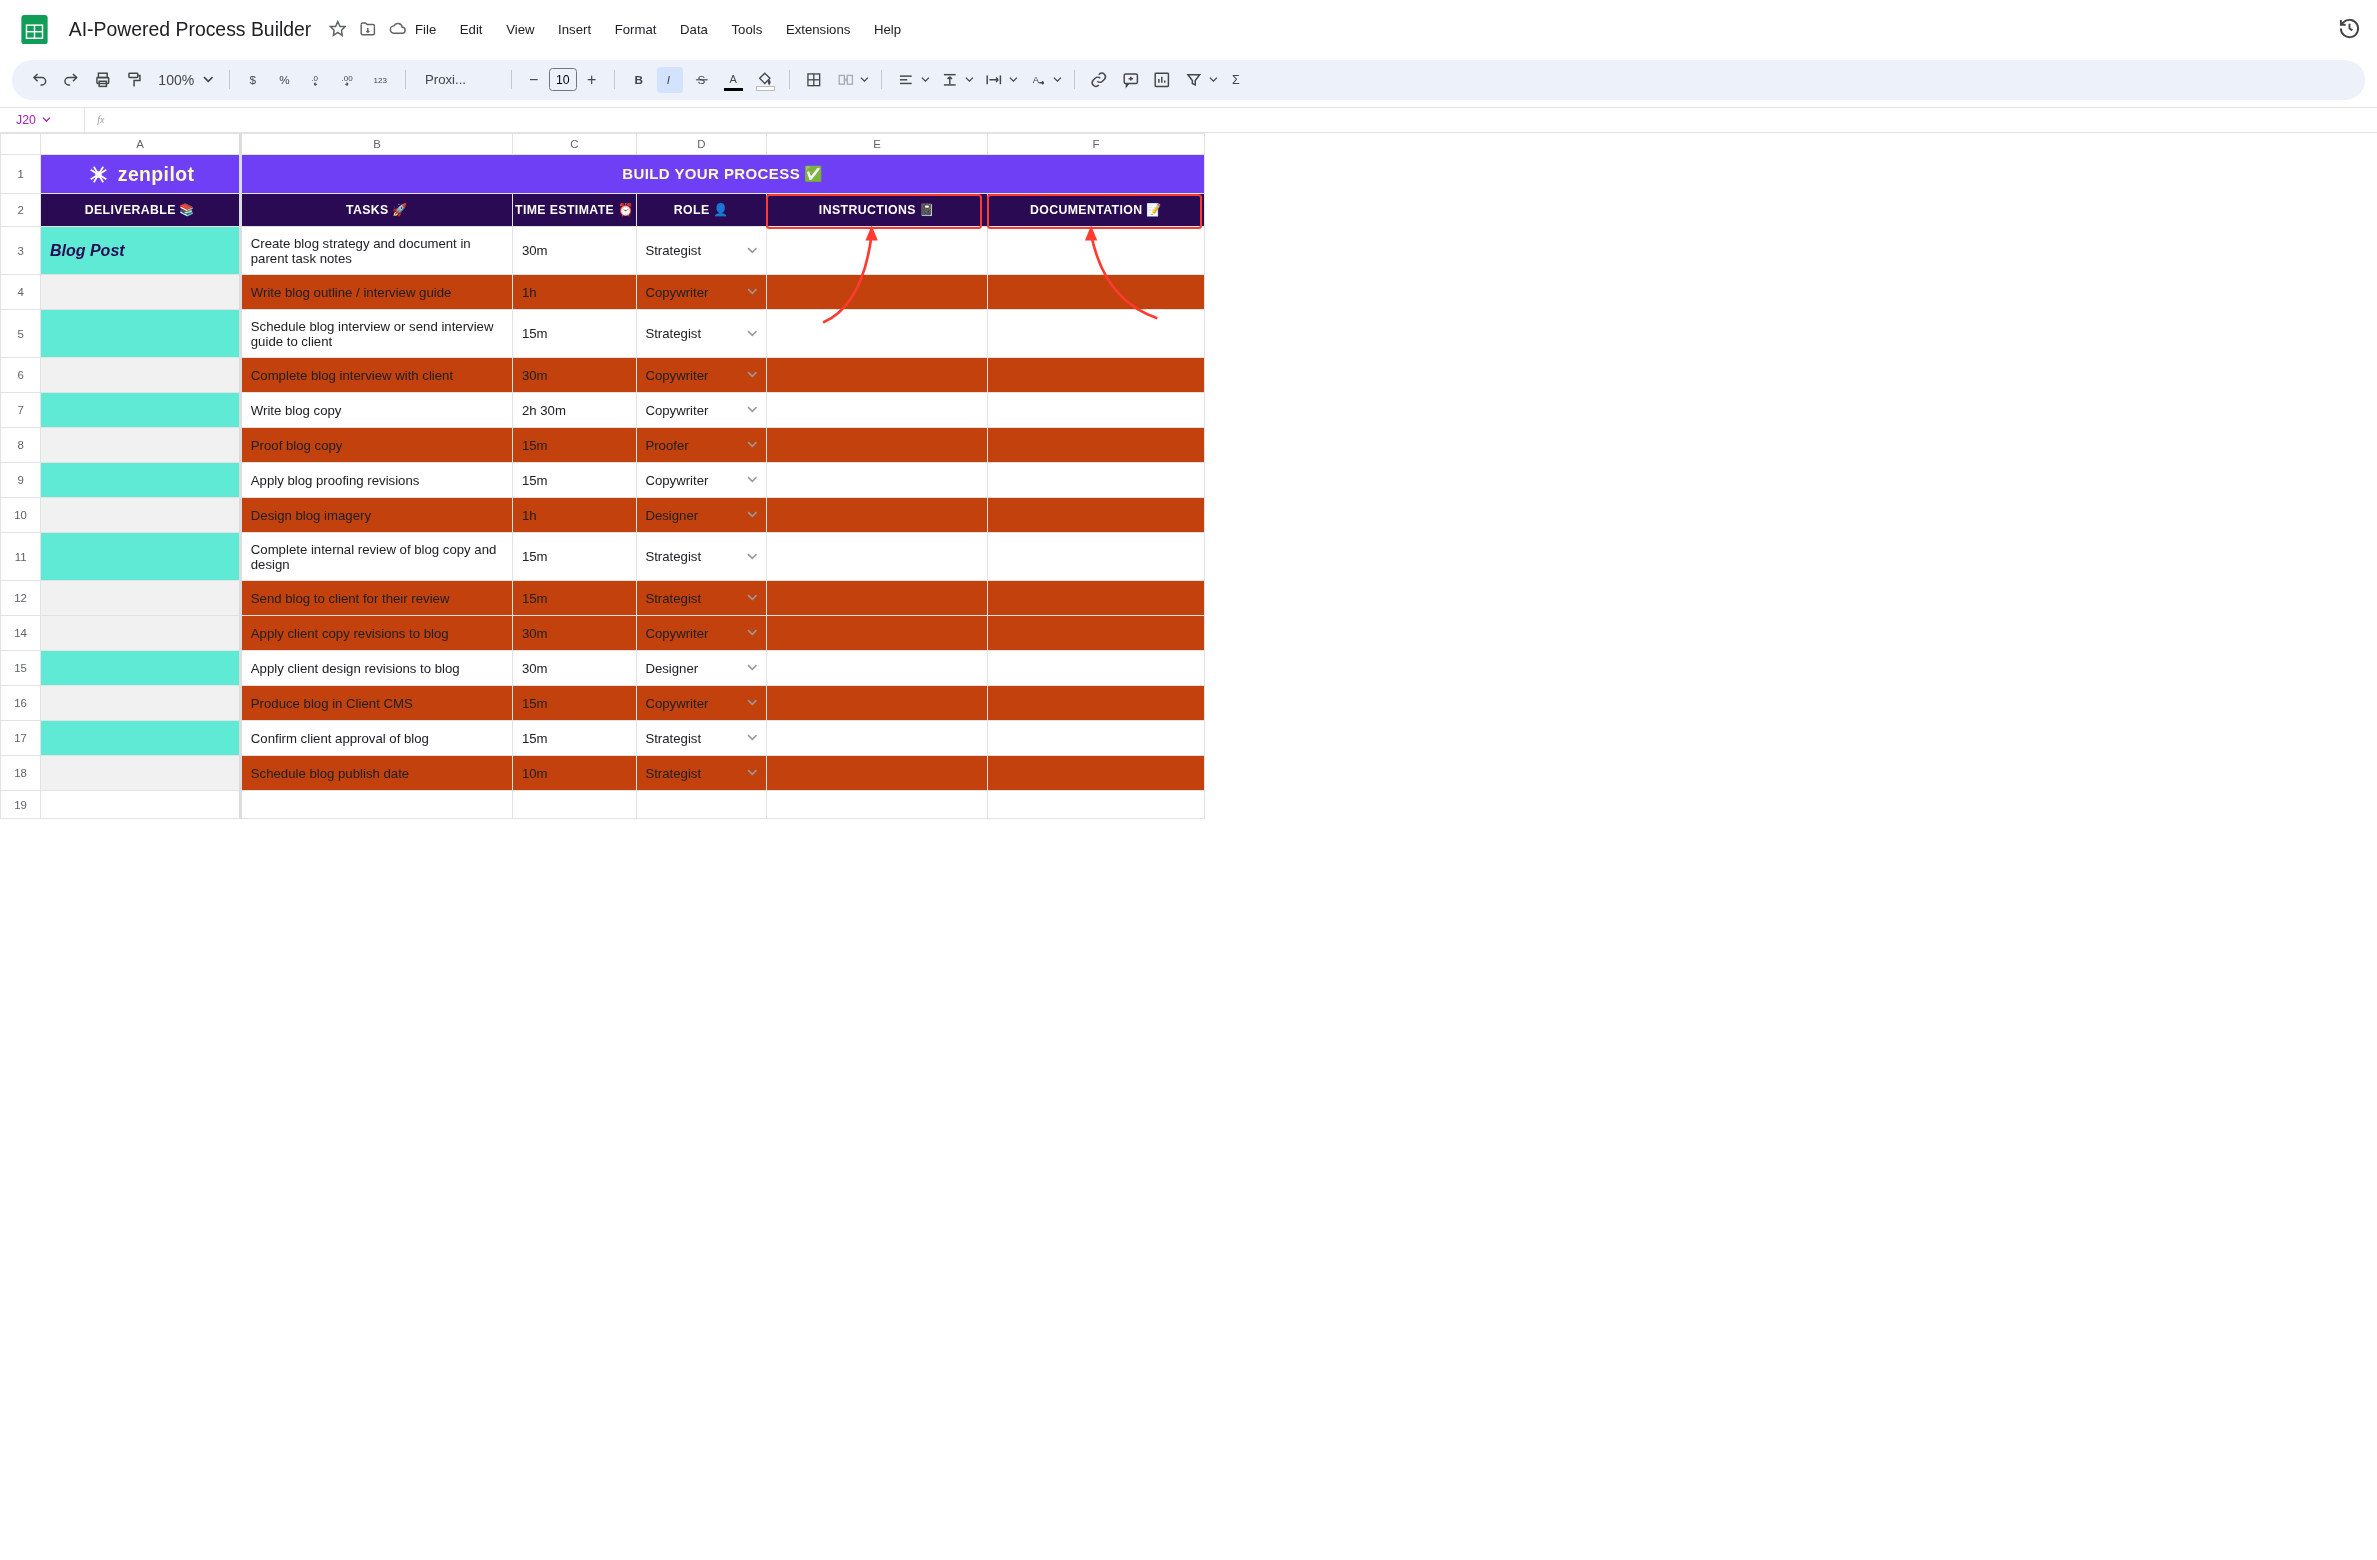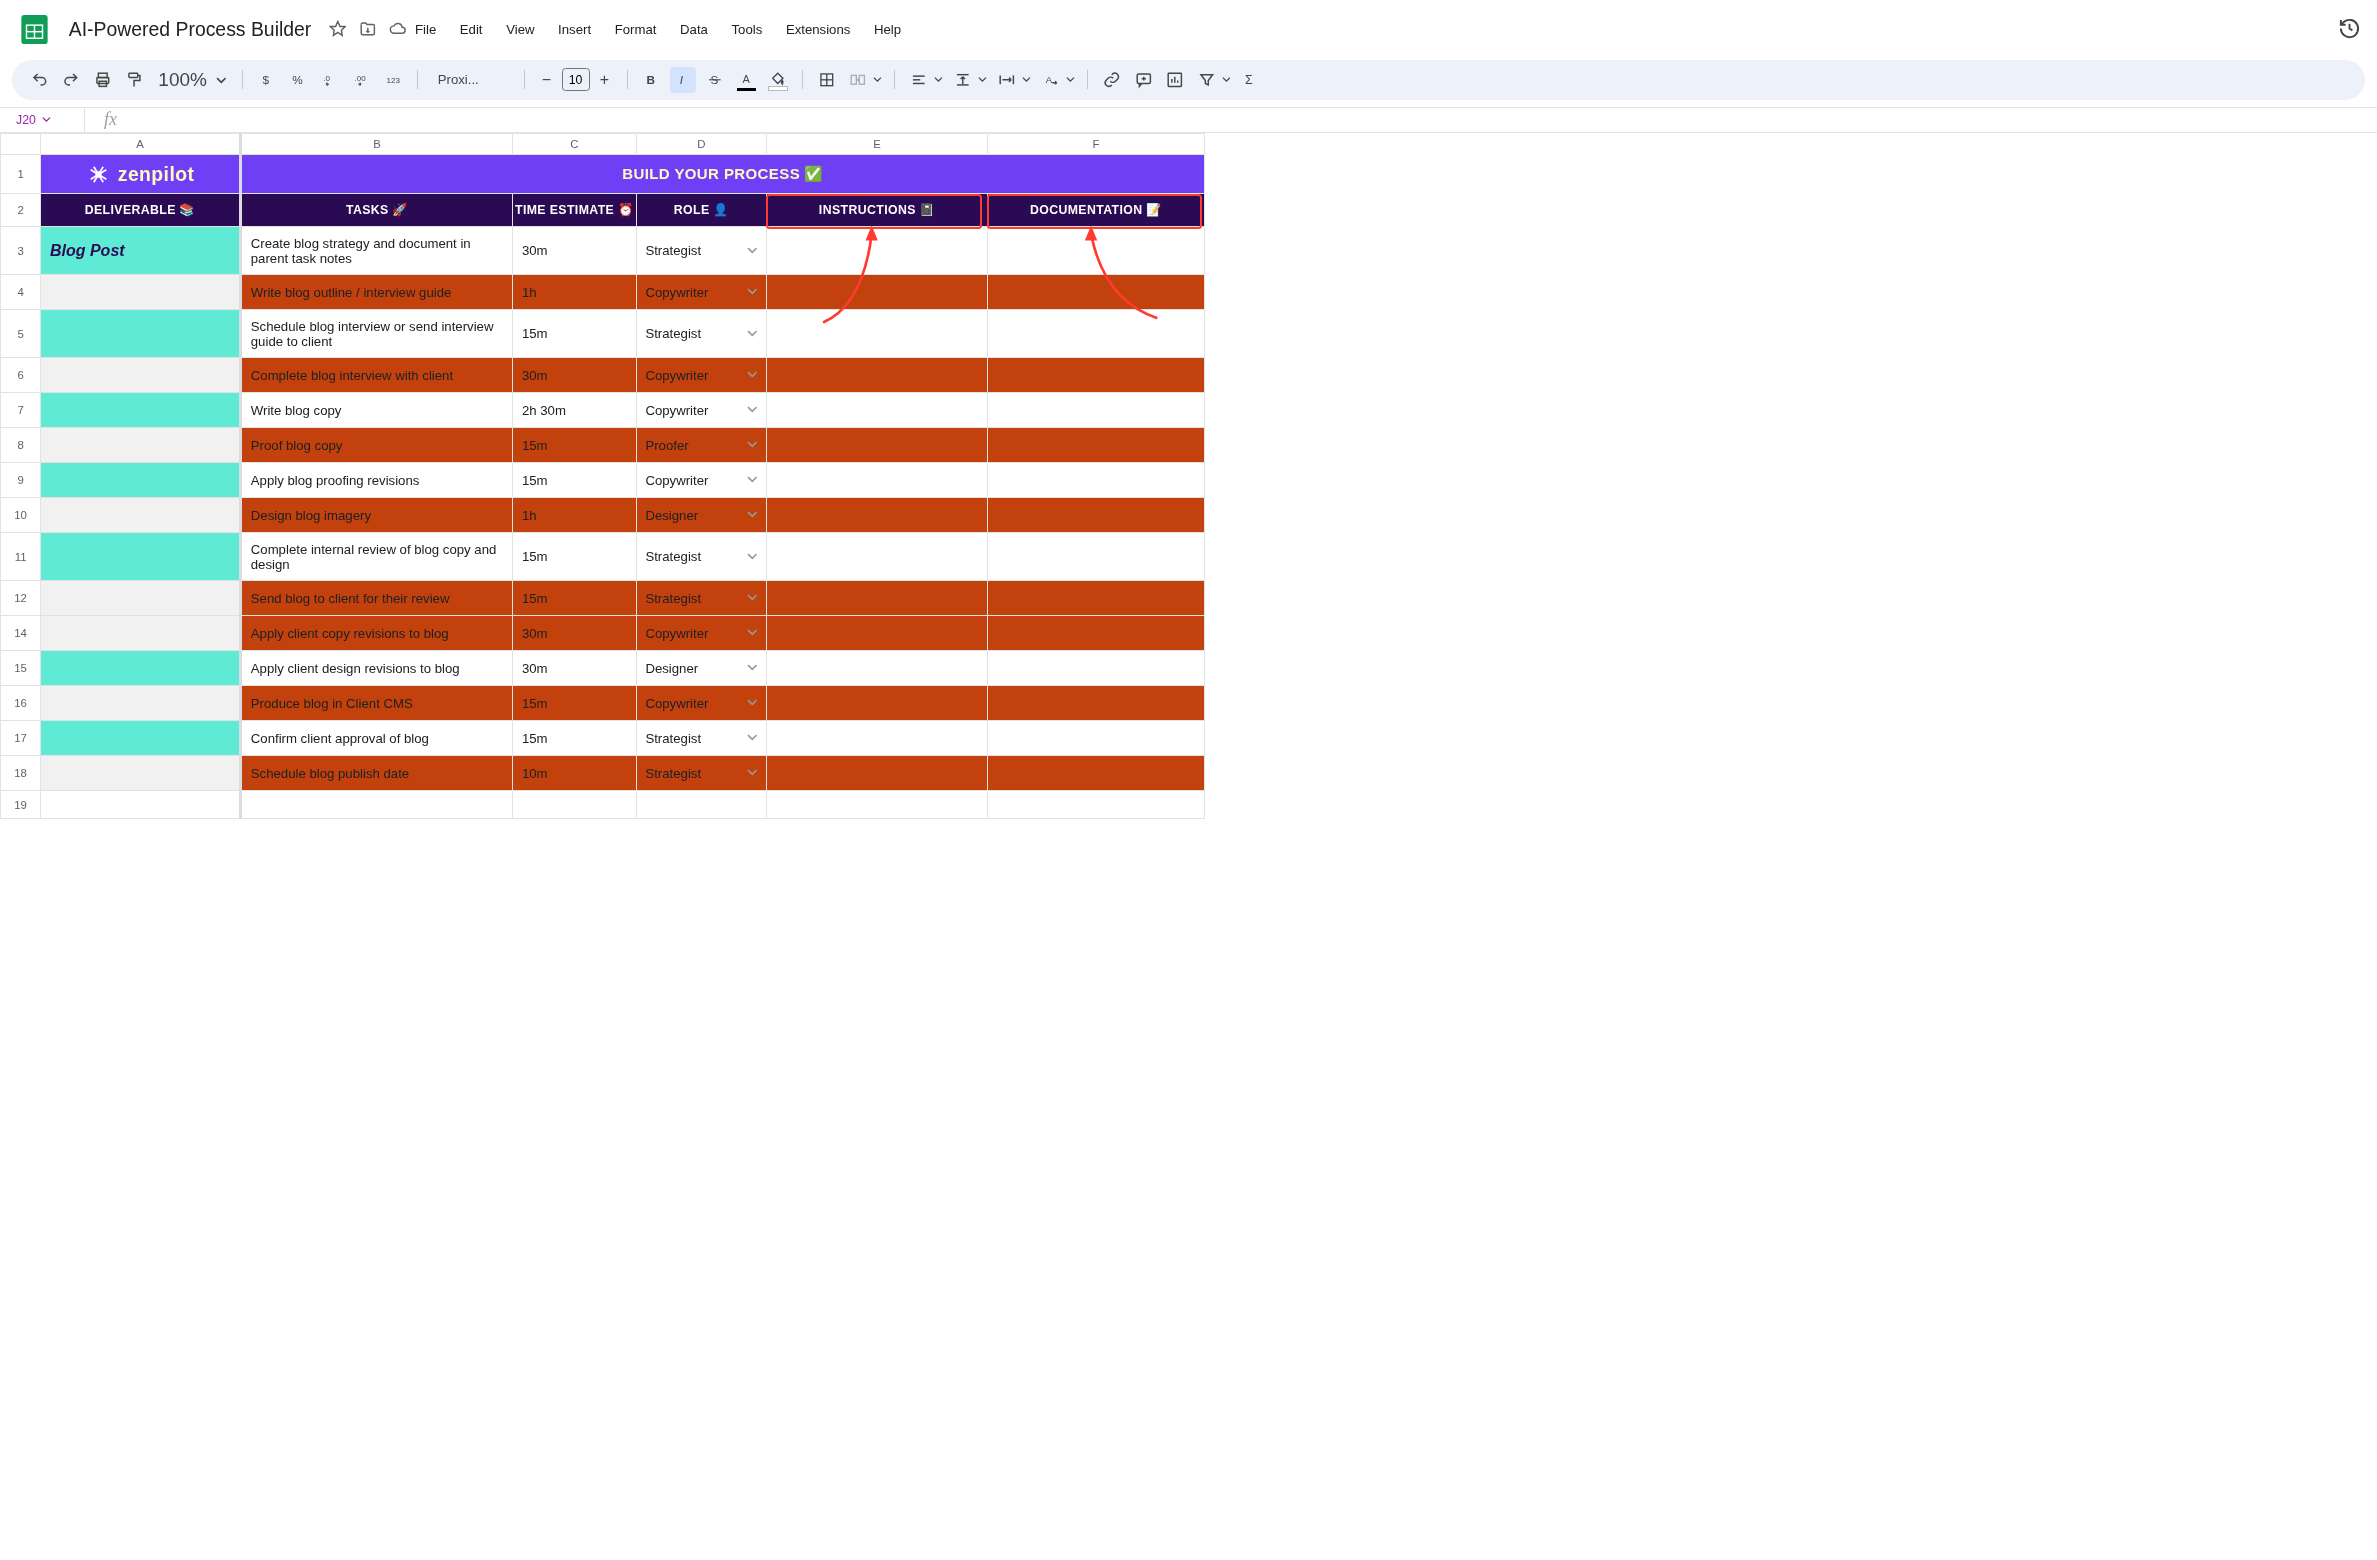--- a/index.html
+++ b/index.html
@@ -20,41 +20,41 @@
   .title-spacer { flex:1; }
   .history-icon { color:#444; }
   .history-icon svg { width:23px; height:23px; }
 
   
   .toolbar-wrap { padding: 8.8px 12.3px 7px 12.3px; }
   .toolbar { background:#edf2fa; border-radius: 25px; height:40px; display:flex; align-items:center; padding:0 14px; gap:5.3px; color:#444746; }
   .tbtn { width:26.4px; height:26.4px; display:flex; align-items:center; justify-content:center; border-radius:3.5px; cursor:pointer; }
   .tbtn svg { width:17.6px; height:17.6px; }
   .tb-sep { width:0.9px; height:19.4px; background:#c7c7c7; margin:0 5.3px; }
-  .zoom { display:flex; align-items:flex-end; gap:8.8px; font-size:19px; padding:0 5.3px; }
+  .zoom { display:flex; align-items:flex-end; gap:8.8px; font-size:14px; padding:0 5.3px; }
   .zoom .chev svg{width:10.6px;height:10.6px;}
   .font-select { display:flex; align-items:center; gap:8.8px; width:84px; justify-content:space-between; padding:0 3.5px 0 8.8px; font-size:13.2px; }
   .font-size-wrap { display:flex; align-items:center; gap:3.5px; }
   .fs-btn { width:23px; height:23px; display:flex; align-items:center; justify-content:center; font-size:16px; cursor:pointer; border-radius:3.5px; }
   .fs-input { width:28px; height:23px; border:0.9px solid #747775; border-radius:3.5px; text-align:center; font-size:12.3px; background:transparent; }
   .tb-italic { background:#d3e3fd; border-radius:3.5px; }
   .color-underline { position:relative; }
   .color-underline::after { content:""; position:absolute; left:3.5px; right:3.5px; bottom:1.8px; height:3.5px; background:#000; }
   .fill-color { position:relative; }
   .fill-color::after { content:""; position:absolute; left:3.5px; right:3.5px; bottom:1.8px; height:3.5px; background:#fff; border:0.9px solid #bbb; }
   .tb-combo { display:flex; align-items:center; }
   .tb-combo .chev { width:12.3px; display:flex; align-items:center; justify-content:center; }
   .tb-combo .chev svg { width:8.8px; height:8.8px; }
 
   
   .formula-row { display:flex; align-items:center; border-top:0.9px solid #e1e3e1; border-bottom:0.9px solid #e1e3e1; height:26.4px; font-size:12.3px; }
   .name-box { width:84px; padding-left:16px; display:flex; align-items:center; gap:6px; color:#a21caf; }
   .name-box .chev svg{width:8.8px;height:8.8px;}
   .fb-sep { width:0.9px; height:100%; background:#e1e3e1; }
-  .fx { width:32px; text-align:right; color:#9aa0a6; font-style:italic; font-family: serif; font-size:18px; }
+  .fx { width:32px; text-align:center; color:#9aa0a6; font-style:italic; font-family: serif; font-size:10px; }
   .formula-input { flex:1; height:100%; border:none; outline:none; padding-left:3.5px; font-size:12.3px; }
 
   
   .grid-wrap { flex:1; overflow:auto; position:relative; }
   table.grid { border-collapse:collapse; table-layout:fixed; width:1205px; }
   .grid td, .grid th { border:0.9px solid #e1e3e1; font-size:11.4px; }
   .col-head th { background:#fff; color:#5f6368; font-weight:400; text-align:center; height:21px; position:sticky; top:0; }
   .corner { width:40px; background:#fff; position:sticky; left:0; top:0; z-index:3; }
   .row-head { width:40px; text-align:center; color:#5f6368; font-weight:400; background:#fff; position:sticky; left:0; }
   col.cA { width:199px; } col.cB { width:271px; } col.cC { width:123px; } col.cD { width:130px; } col.cE { width:220px; } col.cF { width:216px; }

